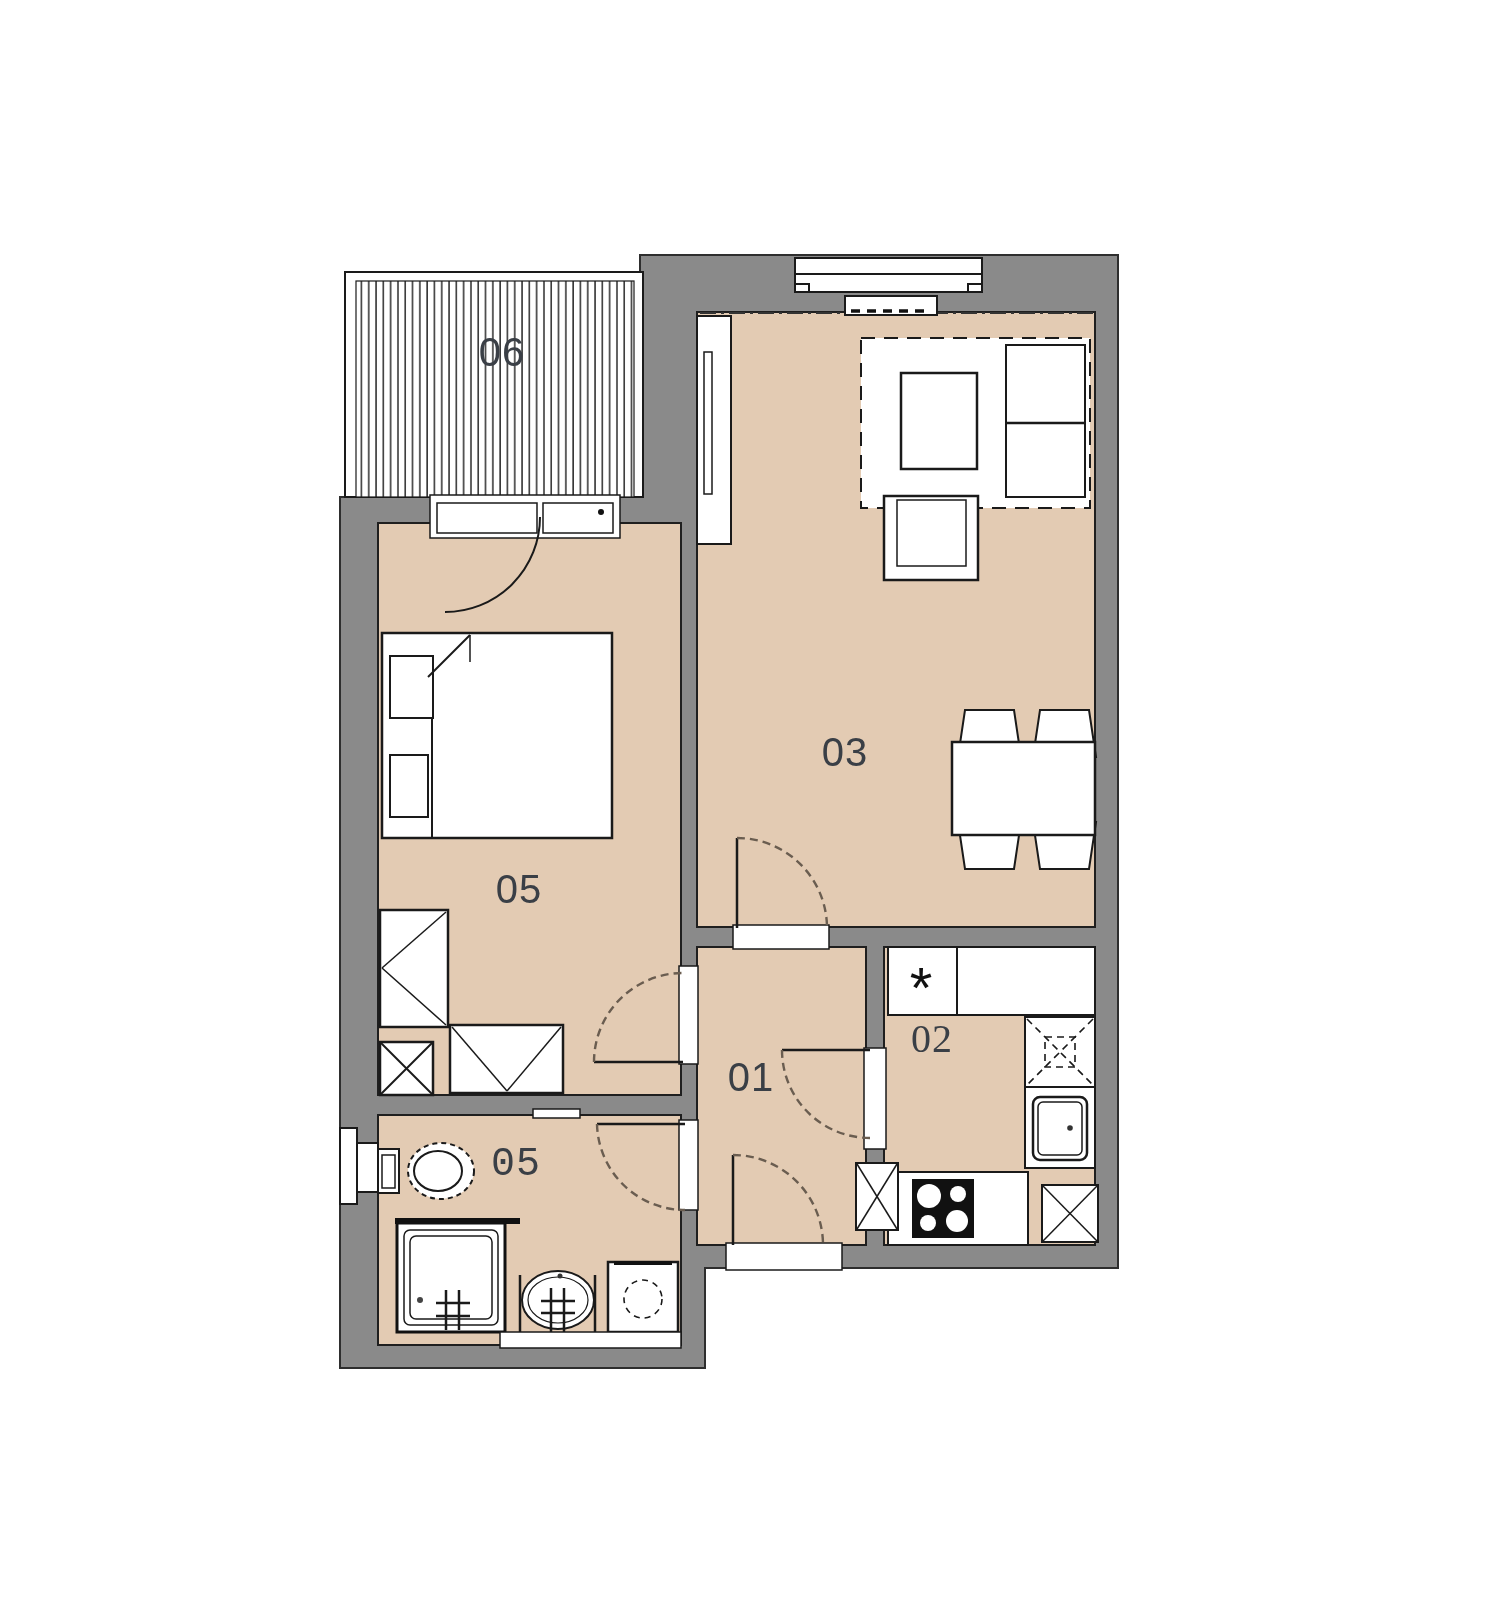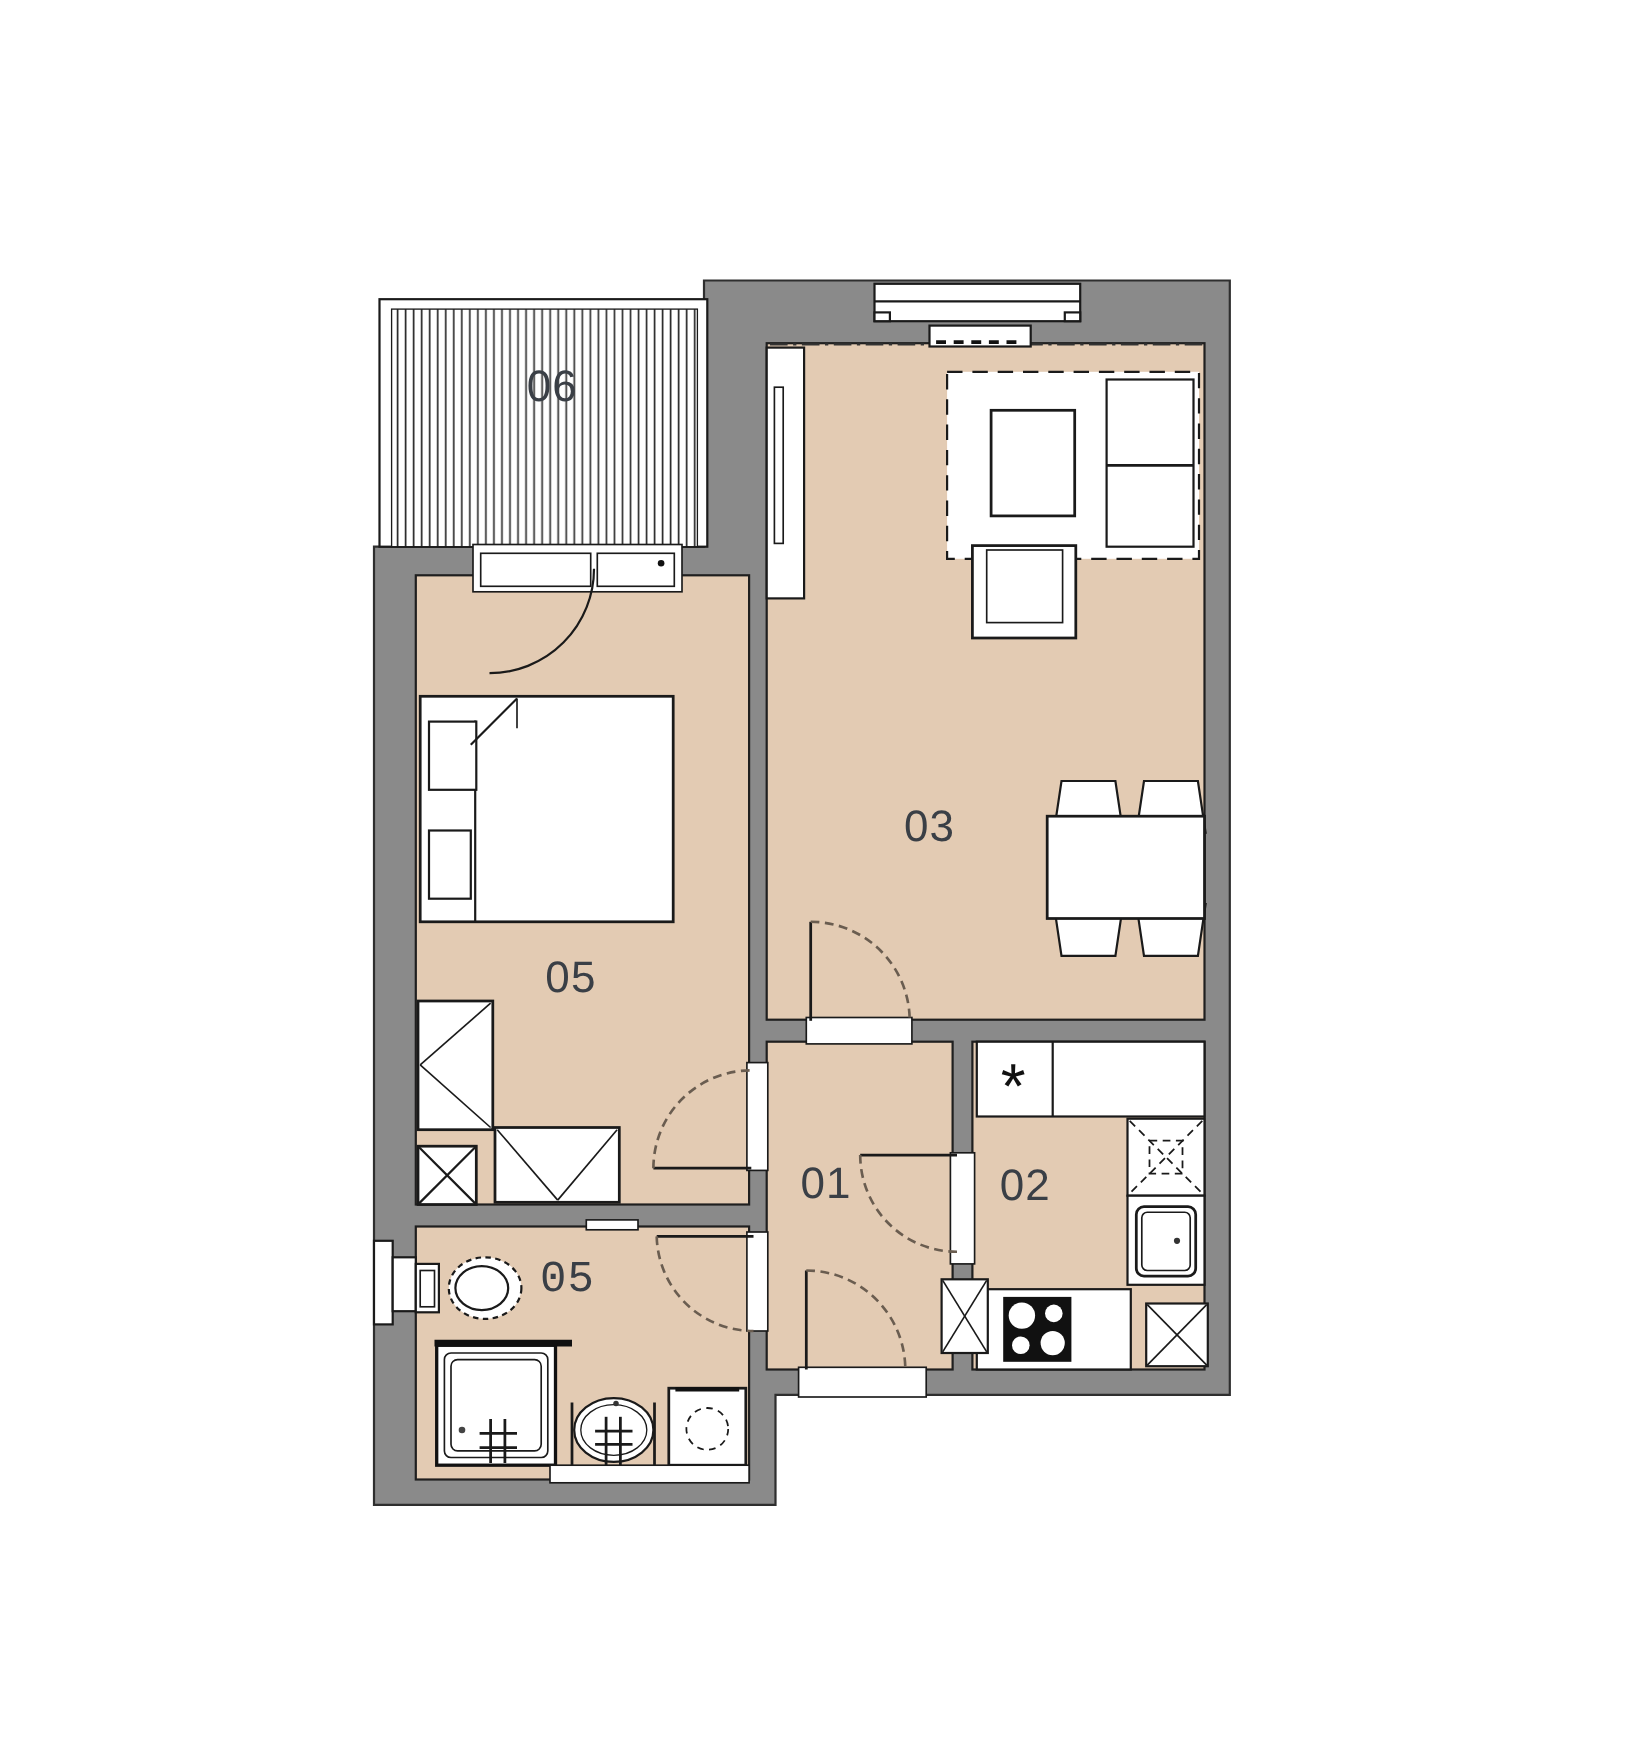--- a/index.html
+++ b/index.html
@@ -239,21 +239,21 @@
     <g>
       <rect class="white25" x="608" y="1262" width="70" height="70"></rect>
       <line x1="614" y1="1263" x2="672" y2="1263" stroke="#111" stroke-width="4"></line>
       <circle cx="643" cy="1299" r="19" fill="none" stroke="#1a1a1a" stroke-width="1.6" stroke-dasharray="6 5"></circle>
     </g>
     <rect class="open" x="500" y="1332" width="181" height="16"></rect>
   </g>
 </svg>
 
 <div class="room-label" style="left:751px;top:1077px;">01</div>
-<div class="room-label" style="left:932px;top:1078px;">02</div>
+<div class="room-label" style="left:932px;top:1038px;font-family:Liberation Serif, serif;">02</div>
 <div class="room-label" style="left:845px;top:752px;text-align:center;">03</div>
 <div class="room-label" style="left:519px;top:889px;">05</div>
 <div class="room-label" style="left:516px;top:1164px;font-family:Liberation Mono, monospace;">05</div>
 <div class="room-label" style="left:502px;top:352px;">06</div>
 
 <div class="counter-symbol" style="left:921px;top:990px;">*</div>
 
 </div>
 
 </body></html>

